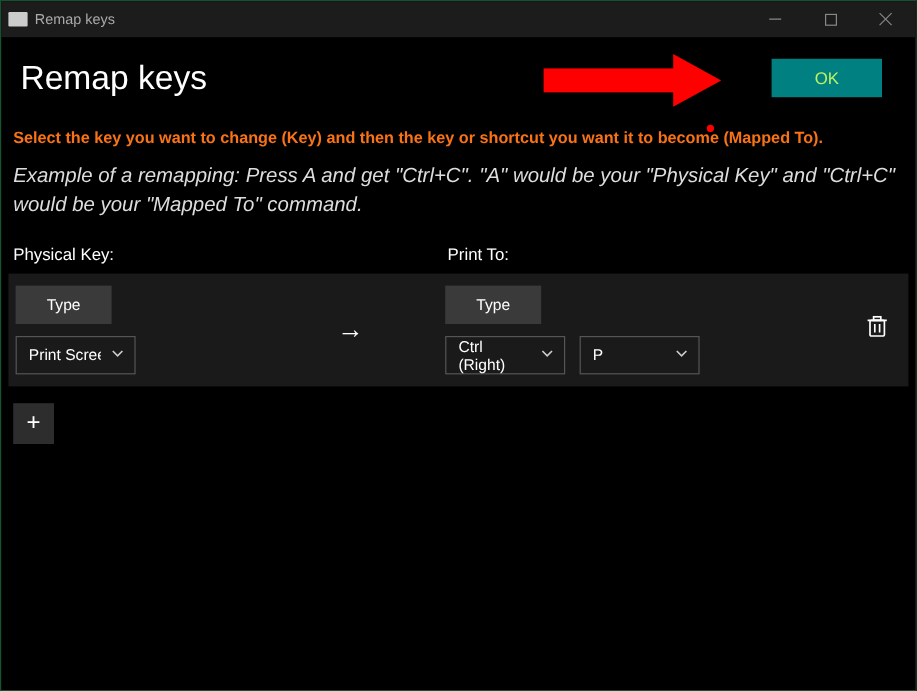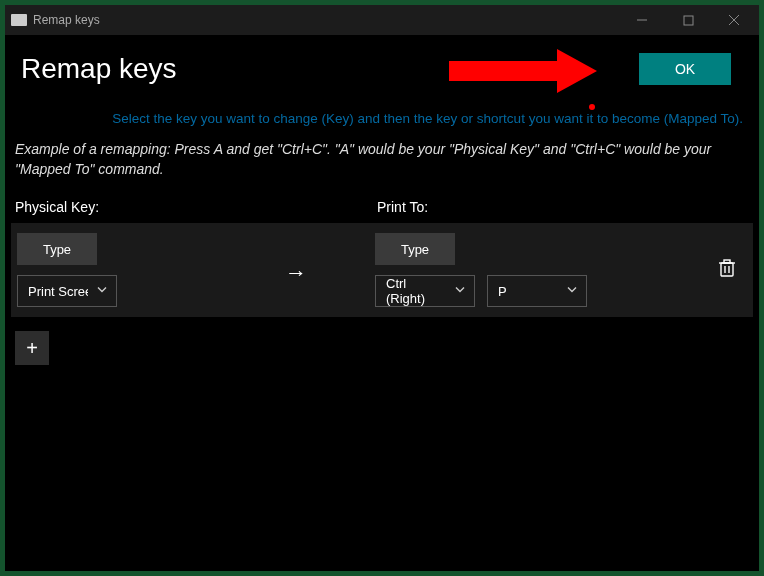--- a/index.html
+++ b/index.html
@@ -1,33 +1,33 @@
 <!DOCTYPE html>
 <html><head>
 <meta charset="utf-8">
 <style>
   * { box-sizing: border-box; margin: 0; padding: 0; }
   html, body { width: 764px; height: 576px; background: #000; font-family: "Segoe UI", sans-serif; color: #fff; overflow: hidden; }
-  .window { width: 764px; height: 576px; background: #000; border: 5px solid #14532d; display: flex; flex-direction: column; }
+  .window { width: 764px; height: 576px; background: #000; border: 1px solid #14532d; display: flex; flex-direction: column; }
   .titlebar { height: 30px; background: #1c1c1c; display: flex; align-items: center; padding: 0 2px 0 6px; color: #aaa; font-size: 12px; }
   .titlebar .title { flex: 1; display: flex; align-items: center; gap: 6px; }
   .titlebar .kb-icon { width: 16px; height: 12px; background: #ccc; border-radius: 1px; display:inline-block; }
   .winbtns { display:flex; }
   .winbtn { width: 46px; height: 30px; display:flex; align-items:center; justify-content:center; color:#888; font-size:12px; }
   .winbtn svg { stroke:#888; }
   .header-row { display:flex; align-items:center; padding: 14px 16px 4px 16px; }
   .page-title { font-size: 28px; font-weight: 300; color:#fff; flex:1; }
-  .action-btn { height: 32px; padding: 0 24px; font-size: 14px; border:none; color:#ffffff; display:flex; align-items:center; justify-content:center; cursor:pointer; }
+  .action-btn { height: 32px; padding: 0 24px; font-size: 14px; border:none; color:#bef264; display:flex; align-items:center; justify-content:center; cursor:pointer; }
   .ok-btn { background:#008080; min-width: 92px; margin-right: 12px; margin-left: 20px;}
   .cancel-btn { background:#333; min-width: 92px; }
   .arrow-annot { position:relative; width:170px; height:40px; }
   .arrow-annot .shaft { position:absolute; left:0; top:12px; width:110px; height:20px; background:#ff0000; }
   .arrow-annot .head { position:absolute; left:108px; top:0; width:0; height:0; border-top:22px solid transparent; border-bottom:22px solid transparent; border-left:40px solid #ff0000; }
-  .desc { padding: 16px 16px 6px 10px; font-size: 13.5px; font-weight:400; color:#0369a1; line-height:1.45;text-align:right; }
-  .example { padding: 4px 16px 14px 10px; font-size: 14px; font-style: italic; color:#ddd; line-height:1.45; }
+  .desc { padding: 16px 16px 6px 10px; font-size: 13.5px; font-weight:700; color:#f97316; line-height:1.45; }
+  .example { padding: 4px 16px 14px 10px; font-size: 17px; font-style: italic; color:#ddd; line-height:1.45; }
   .col-headers { display:flex; padding: 6px 10px 8px 10px; font-size:14px; font-weight:400;}
   .col-headers .phys { width:362px; }
   .row-strip { background:#1a1a1a; margin:0 6px; padding:10px 6px; display:flex; align-items:center; }
   .col { display:flex; flex-direction:column; gap:10px; align-items:flex-start; }
   .col.phys { width:200px; }
   .arrow-col { width:158px; display:flex; align-items:center; justify-content:center; color:#fff; font-size:22px; }
   .col.mapped { flex:1; }
   .type-btn { background:#3a3a3a; color:#fff; width:80px; height:32px; font-size:13px; border:none; cursor:pointer; }
   .dd-row { display:flex; gap:12px; }
   .dropdown { height:32px; border:1px solid #555; background:transparent; color:#fff; font-size:13px; padding:0 28px 0 10px; position:relative; display:flex; align-items:center; cursor:pointer; min-width:100px; }

